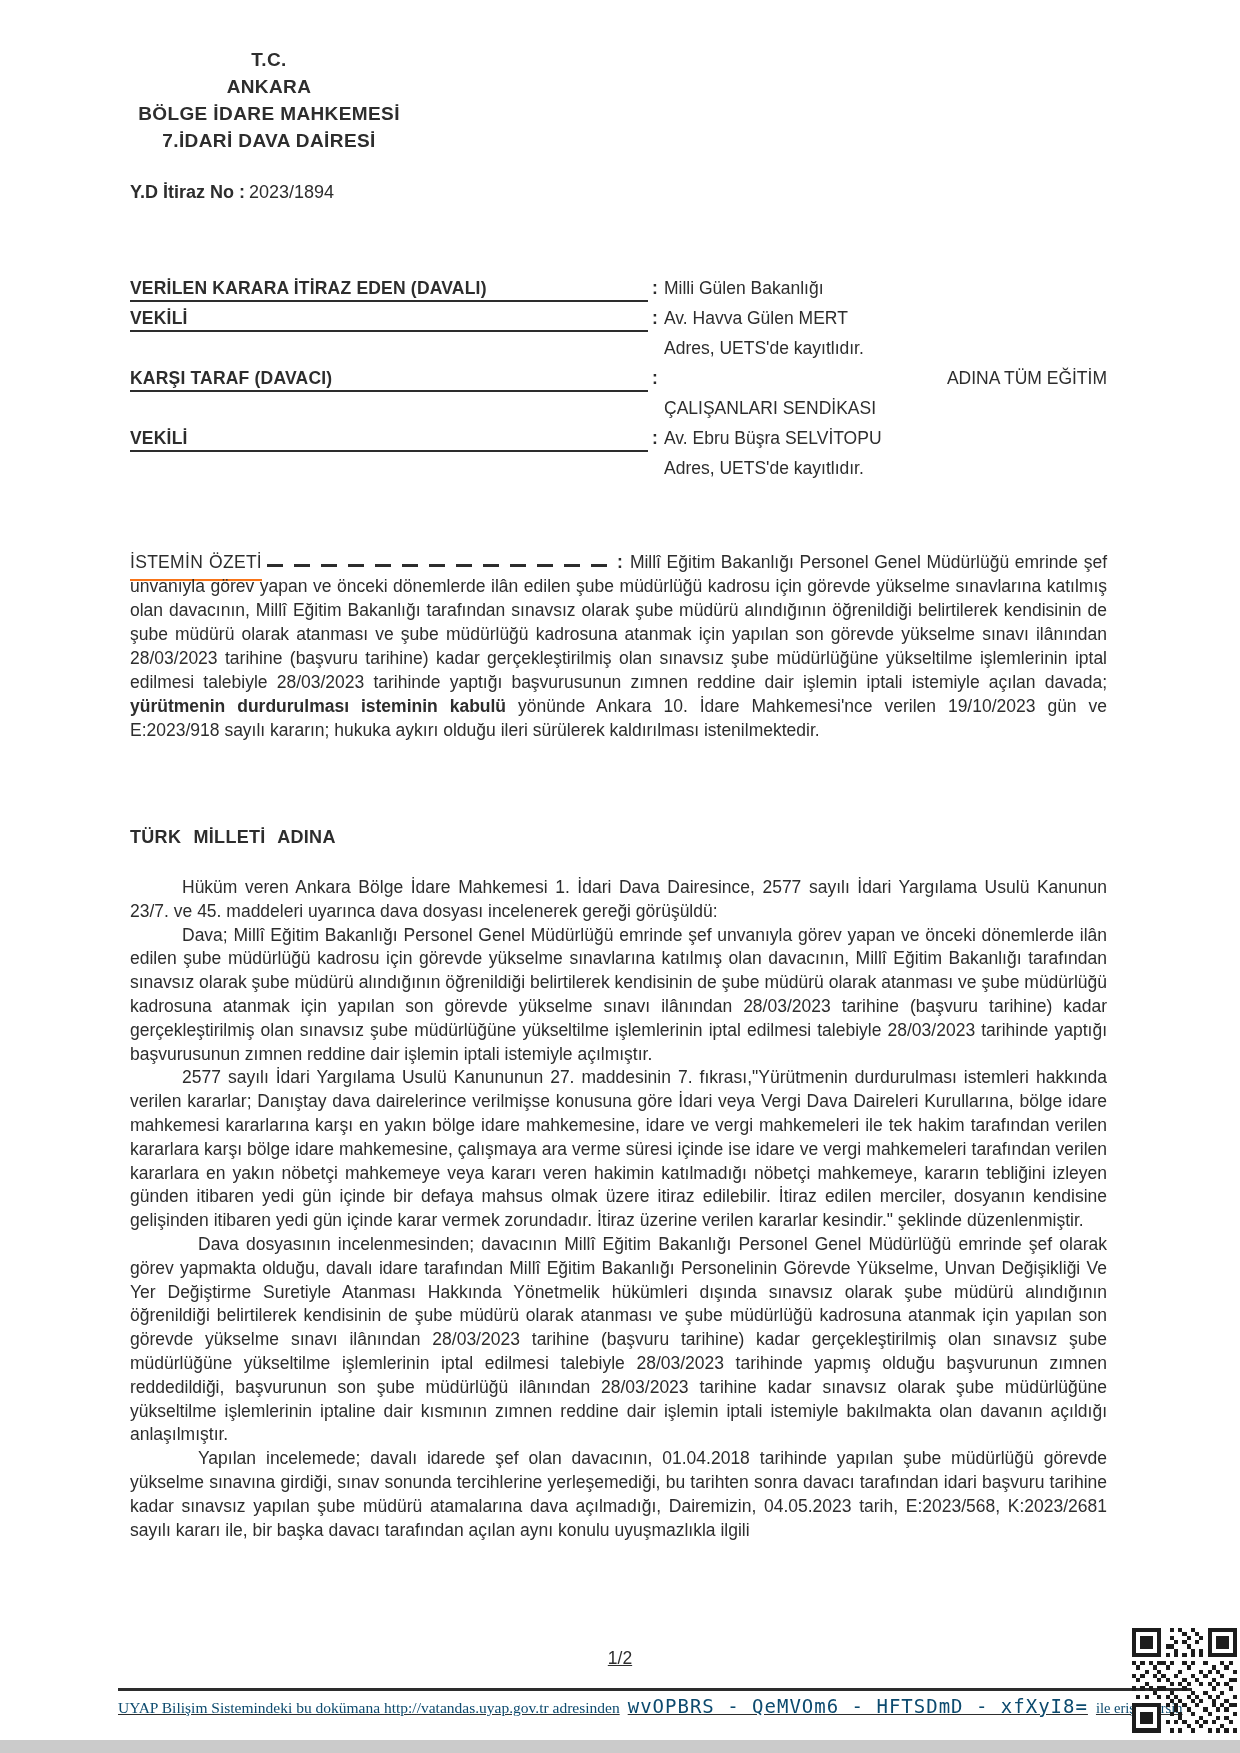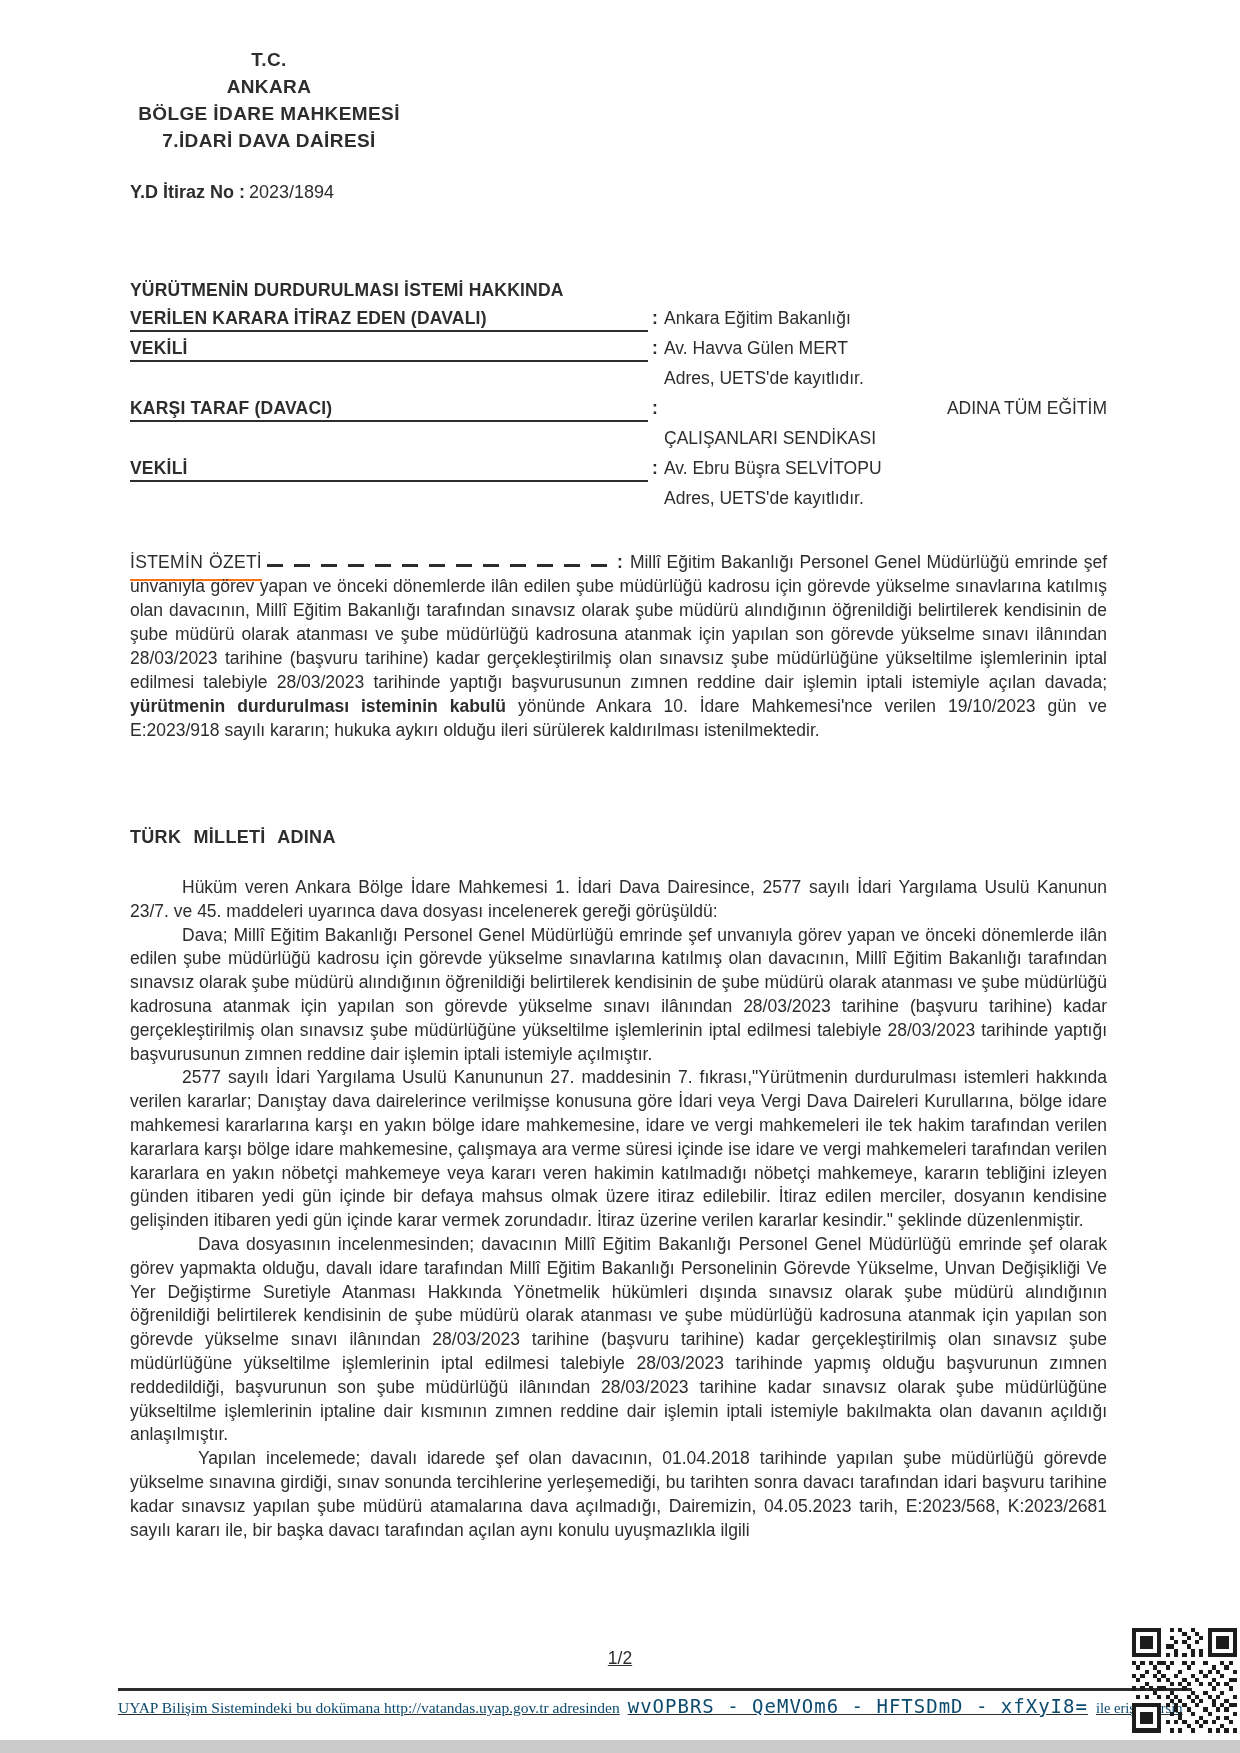--- a/index.html
+++ b/index.html
@@ -92,26 +92,25 @@
     <div>ANKARA</div>
     <div>BÖLGE İDARE MAHKEMESİ</div>
     <div>7.İDARİ DAVA DAİRESİ</div>
   </div>
 
   <div class="case-no">
     <span class="lbl">Y.D İtiraz No :</span><span>2023/1894</span>
   </div>
 
   <div class="parties">
-    <div class="p-heading b">YÜRÜTMENİN DURDURULMASI İSTEMİ HAKKINDA</div>
 
     <div class="prow">
       <div class="plabel">VERİLEN KARARA İTİRAZ EDEN (DAVALI)</div>
       <div class="pcolon">:</div>
-      <div class="pvalue">Ankara Eğitim Bakanlığı</div>
+      <div class="pvalue">Milli Gülen Bakanlığı</div>
     </div>
 
     <div class="prow">
       <div class="plabel">VEKİLİ</div>
       <div class="pcolon">:</div>
       <div class="pvalue">Av. Havva Gülen MERT</div>
     </div>
     <div class="prow">
       <div class="plabel noline"></div>
       <div class="pcolon"></div>

